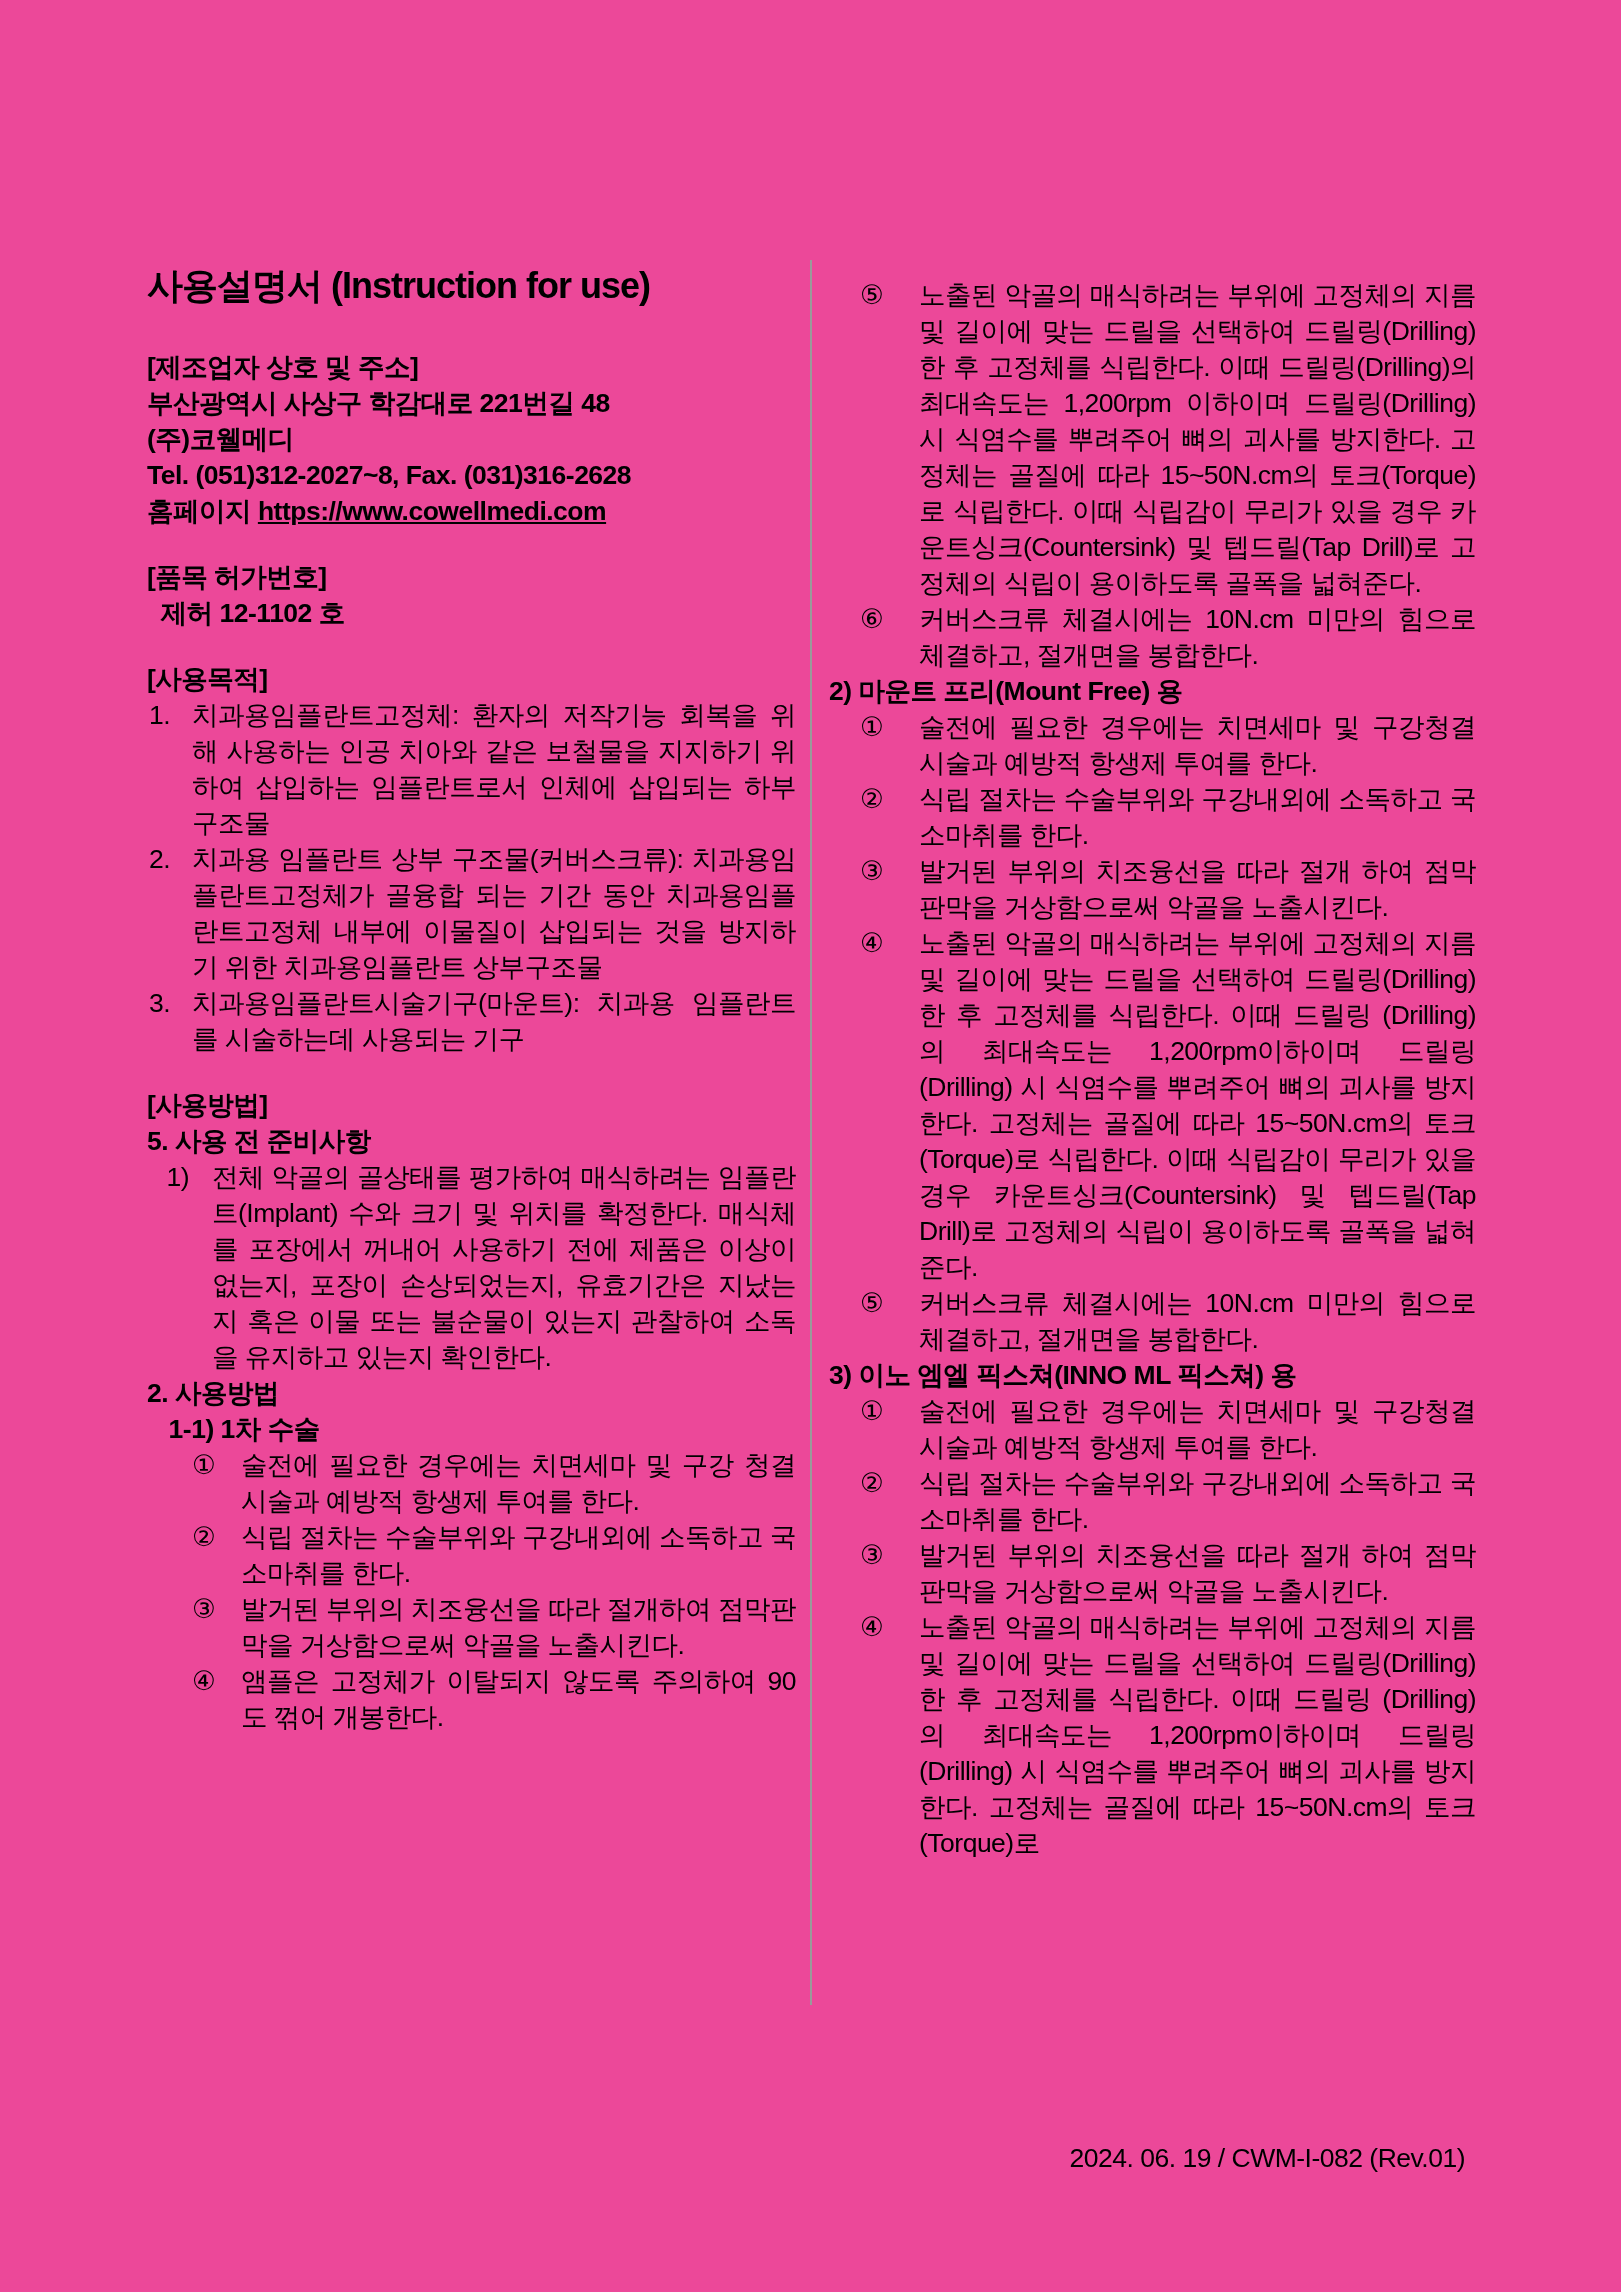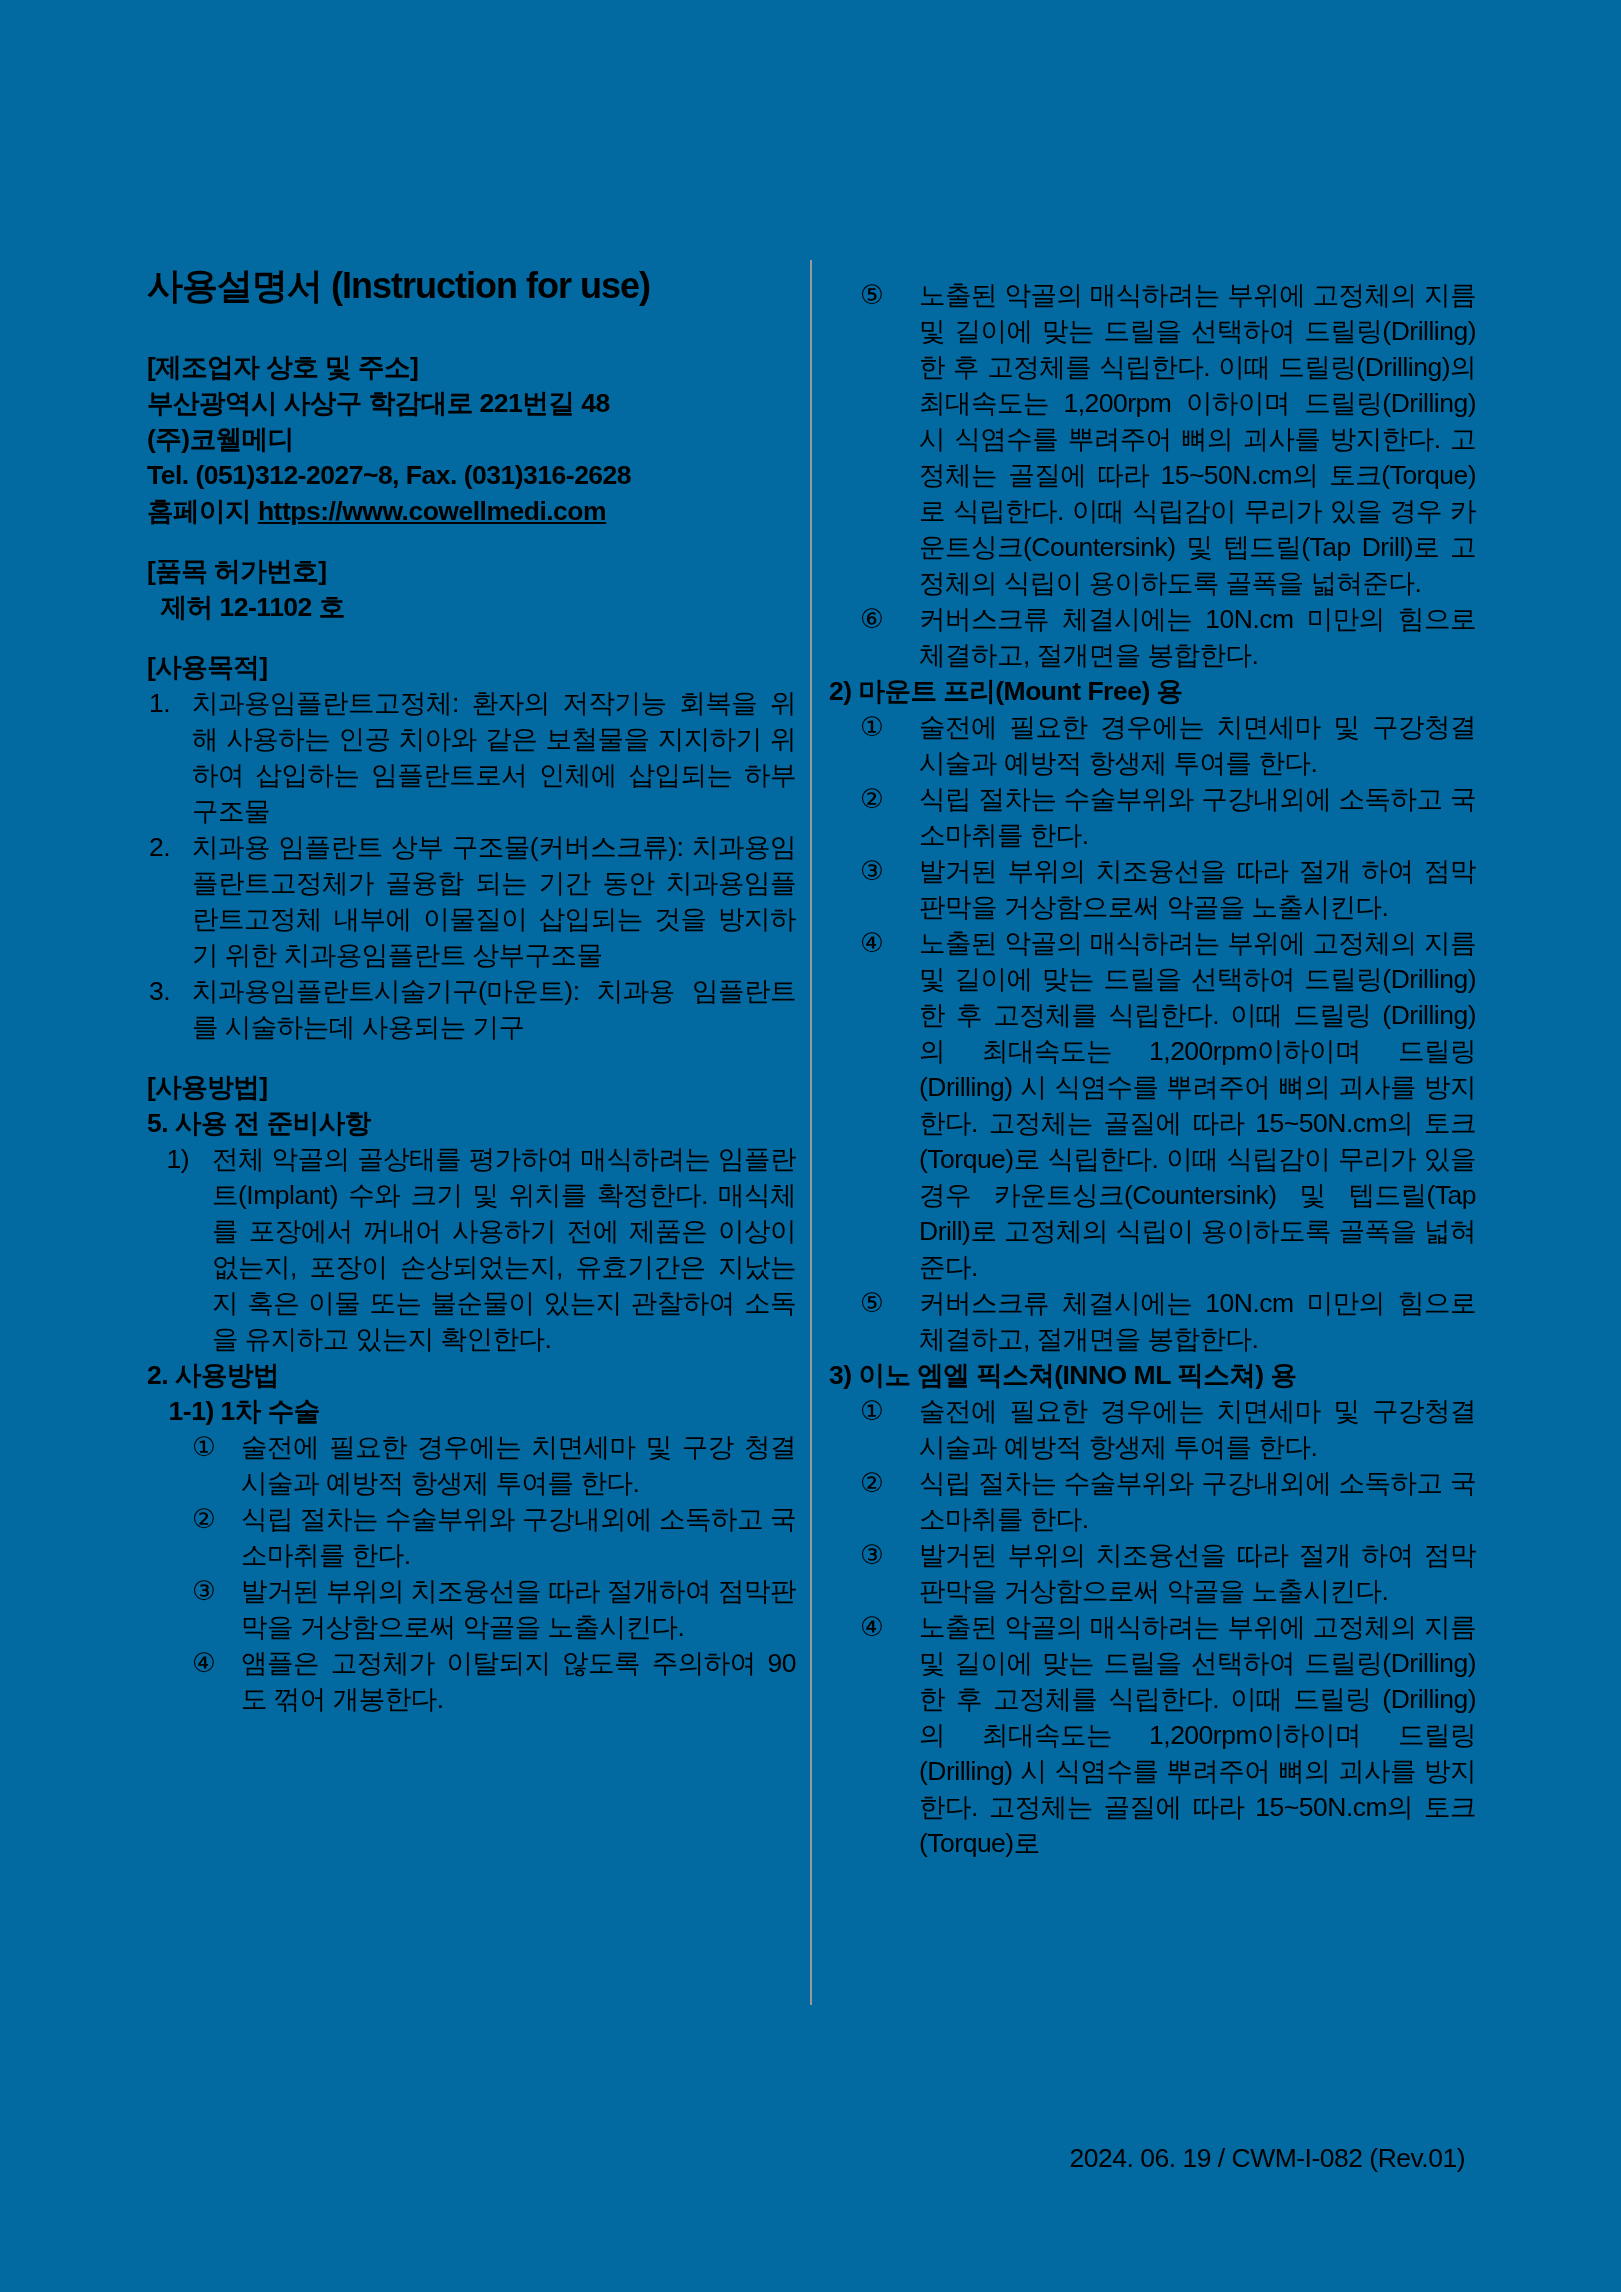--- a/index.html
+++ b/index.html
@@ -1,36 +1,36 @@
 <!DOCTYPE html>
 <html><head>
 <meta charset="utf-8">
 <style>
   * { margin:0; padding:0; box-sizing:border-box; }
   html,body { background:#ffffff; }
   .page {
     position:relative;
     width:1621px; height:2293px;
-    background:#0369a1;
+    background:#ec4899;
     color:#000;
     font-family:"Liberation Sans","DejaVu Sans",sans-serif;
     font-size:26.5px;
     line-height:36px;
     letter-spacing:-0.5px;
     overflow:hidden;
   }
   .col { position:absolute; text-align:justify; }
   .col-left  { left:147px; top:263px; width:649px; }
   .col-right { left:829px; top:277px; width:647px; }
   .divider {
     position:absolute; left:810px; top:260px;
     width:2px; height:1745px; background:#9a9a9a;
   }
   .doc-title { font-size:36px; line-height:45px; font-weight:bold; margin-bottom:41px; letter-spacing:-1px; }
-  .h { font-weight:bold; margin-top:24px; }
+  .h { font-weight:bold; margin-top:30px; }
   .line { text-align:justify;font-weight:bold; }
   .indent-sm { padding-left:13.7px; }
   .li { position:relative; text-align:justify; }
   .m { position:absolute; top:0; }
   .num   { padding-left:45px; }  .num  > .m { left:2px; }
   .paren1{ padding-left:65px; }  .paren1 > .m { left:19.6px; }
   .cont  { padding-left:65px; }
   .sub1  { padding-left:21.6px; }
   .sub2  { padding-left:47px; }
   .circL { padding-left:94px; }  .circL > .m { left:45px; }

